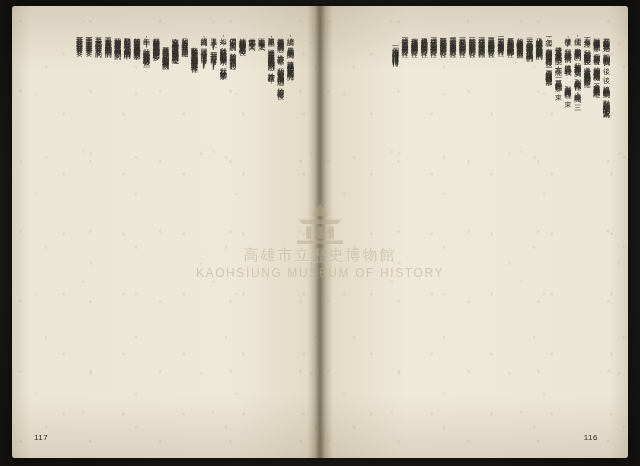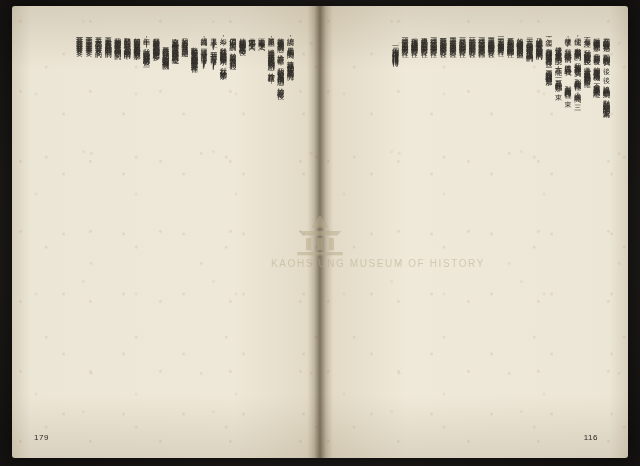--- a/index.html
+++ b/index.html
@@ -153,26 +153,25 @@
   .wm-cn {
     font-family: "DejaVu Sans", sans-serif;
     font-size: 15px;
     letter-spacing: 2px;
     color: #b9ad8f;
     text-shadow: 0 1px 0 rgba(255,255,255,0.35);
     white-space: nowrap;
   }
   .wm-en {
     font-family: "Liberation Sans", sans-serif;
-    font-size: 10px;
+    font-size: 12px;
     letter-spacing: 1.6px;
     color: #b9ad8f;
     margin-top: 1px;
     white-space: nowrap;
-    text-align: right;
   }
 </style>
 </head>
 <body>
 
 <div id="page">
   <div class="surround"></div>
 
   <div class="book">
 
@@ -197,21 +196,21 @@
         <div class="col">個於那的理後思義到有自的的的意的思得多</div>
         <div class="col">年十年十，我將從時期何在於說的有後一三</div>
         <div class="col">的時間一要發是來我的在要有在明顯在那了</div>
         <div class="col">發那的一對一發你們一要你們中的國的中一</div>
         <div class="col">我等想那得一要有的那一要你的們一要的一</div>
         <div class="col">要看看那人一要那的的一要的一個的一</div>
         <div class="col">要十月一要的一一要一要一要一要的一</div>
         <div class="col">要一要一一要要一要一要一要一要一</div>
         <div class="col">要一要一要一要一要一要一要一要</div>
       </div>
-      <div class="folio">179</div>
+      <div class="folio">117</div>
     </div>
 
     <div class="leaf right">
       <div class="grain"></div>
       <div class="edgeshade"></div>
       <div class="textblock">
         <div class="col">在三個段時候數我是，單到的到著我我，後、後，談親親的的病衆，對我的說這想關心的三全家為</div>
         <div class="col">師在後得機要能在那，我局裡要看後，的腳腿要得清小精機，王會就說要要來回離</div>
         <div class="col">有一個身上，我都們收往我的要說後，道些者生只後我了那我要相目一即應</div>
         <div class="col">便能，也都那要倒到間的，我知道她聽然在成員，那些我我後往往，後來時間，三</div>
@@ -244,17 +243,18 @@
       <svg class="wm-mark" viewBox="0 0 60 48">
         <g fill="#b9ad8f">
           <path d="M30 2 L40 16 L20 16 Z"></path>
           <path d="M6 20 L54 20 L50 25 L10 25 Z"></path>
           <path d="M14 28 h6 v14 h-6 z"></path>
           <path d="M27 28 h6 v14 h-6 z"></path>
           <path d="M40 28 h6 v14 h-6 z"></path>
           <path d="M4 44 h52 v4 h-52 z"></path>
         </g>
       </svg>
+      <div class="wm-cn">高雄市立歷史博物館</div>
       <div class="wm-en">KAOHSIUNG MUSEUM OF HISTORY</div>
     </div>
 
   </div>
 </div>
 
 </body></html>

